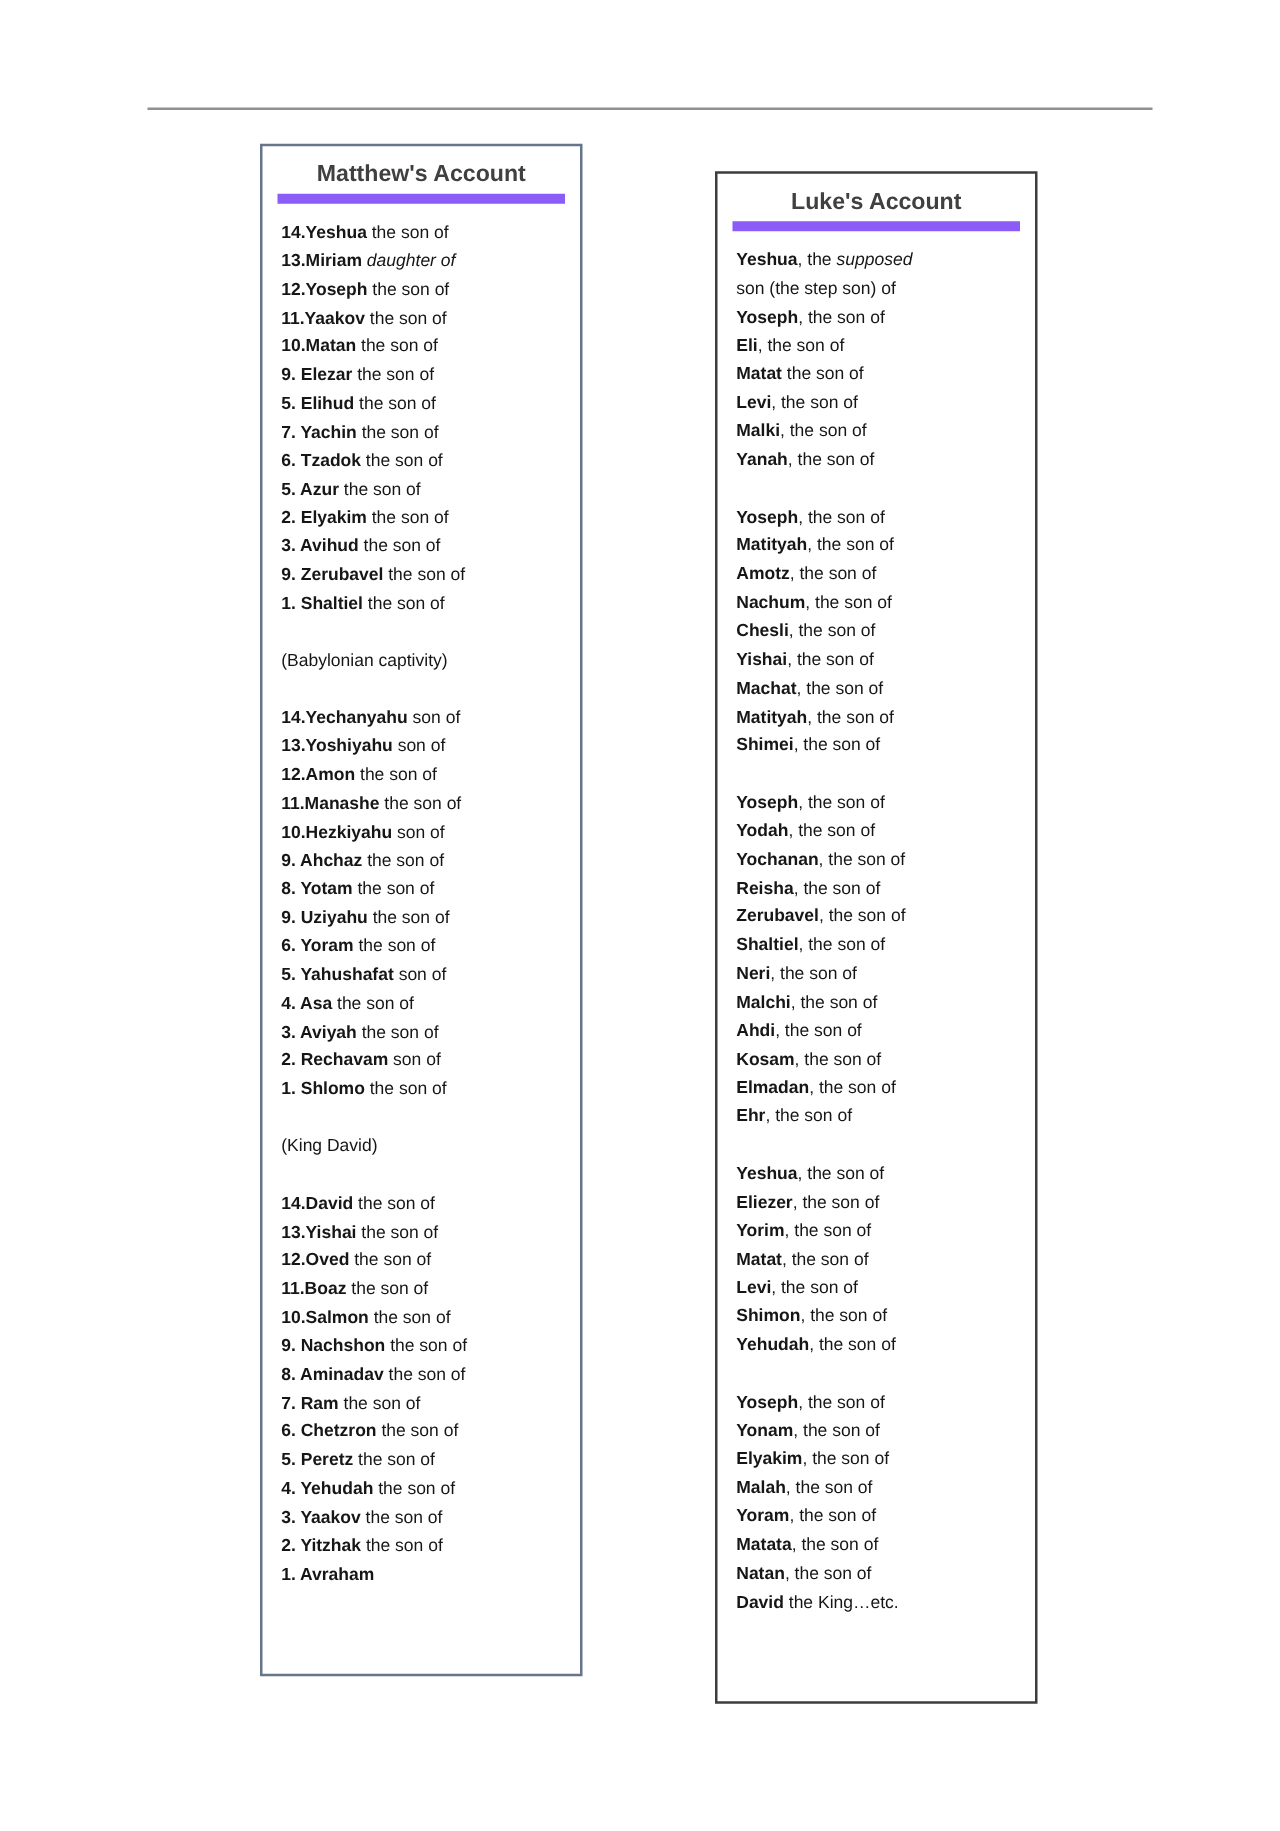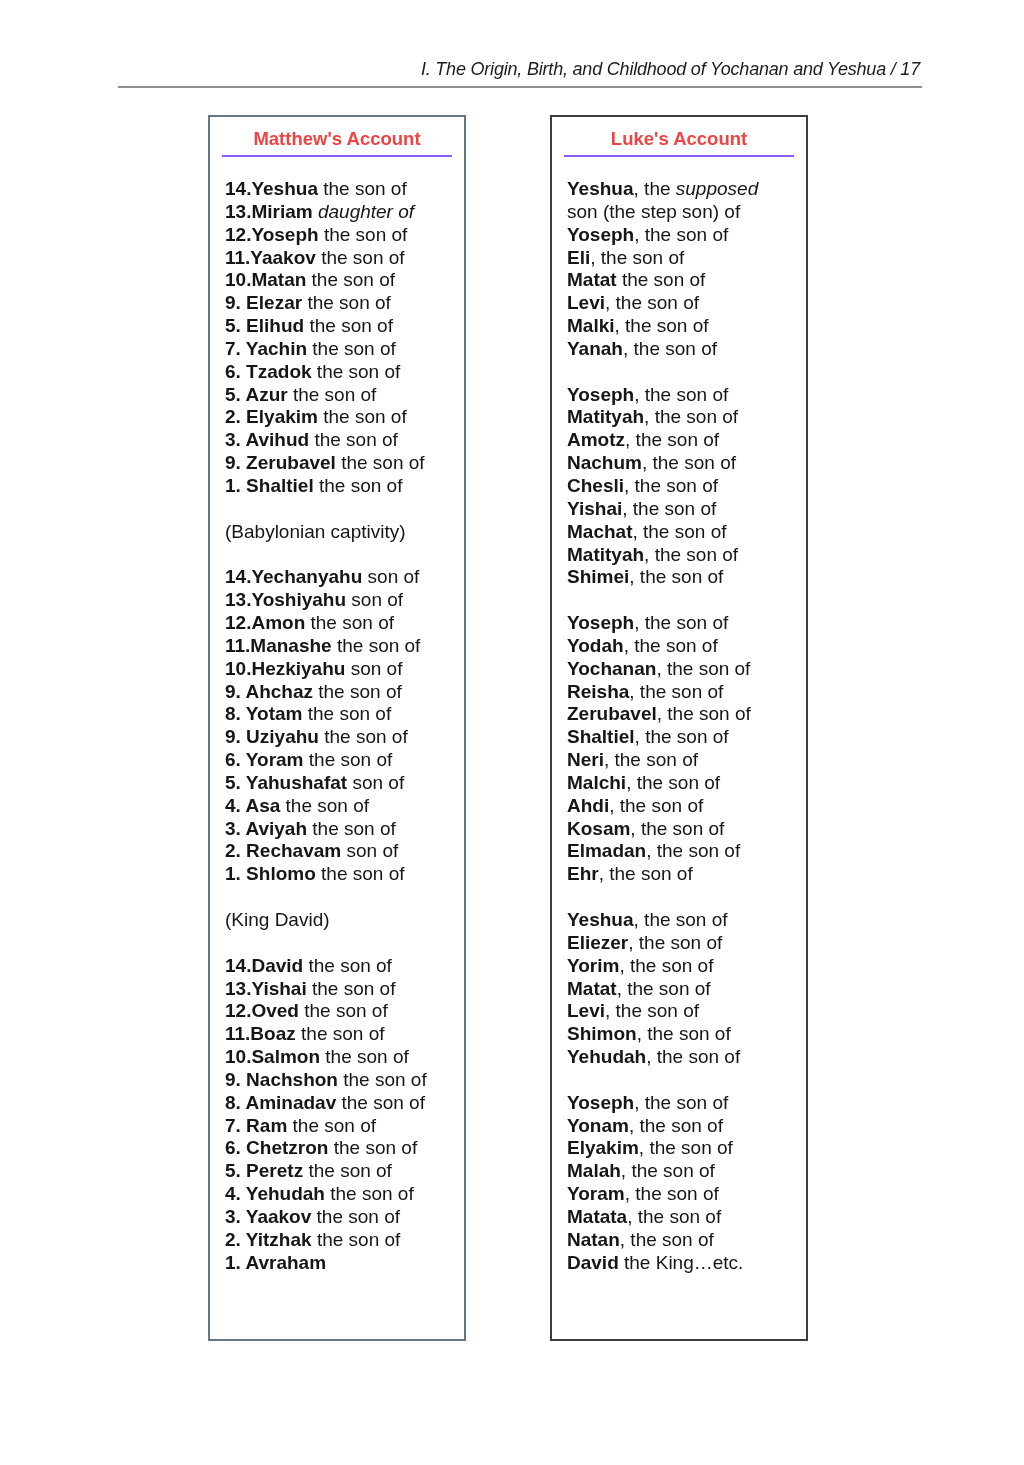--- a/index.html
+++ b/index.html
@@ -31,47 +31,46 @@
   }
   .account-box {
     position: absolute;
     top: 115px;
     width: 254px;
     height: 1222px;
     background: #ffffff;
     box-sizing: content-box;
   }
   .box-matthew { left: 208px; border: 2px solid #66748c; }
-  .box-luke   { left: 550px; border: 2px solid #3d3d3d; }
+  .box-luke   { left: 572px; border: 2px solid #3d3d3d; margin-top: 22px; }
   .box-title {
     margin: 11px 12px 0 12px;
     text-align: center;
     font-weight: bold;
     font-size: 18.5px;
-    color: #ef4444;
+    color: #404040;
     padding-bottom: 5px;
-    border-bottom: 2px solid #8b5cf6;
+    border-bottom: 8px solid #8b5cf6;
   }
   .lines {
-    padding: 21px 2px 0 15px;
-    font-size: 19px;
+    padding: 11px 2px 0 15px;
+    font-size: 14px;
     line-height: 22.85px;
     color: #161616;
     white-space: nowrap;
   }
   .line { height: 22.85px; }
   .bold { font-weight: bold; }
   .italic { font-style: italic; text-align: center; }
 </style>
 </head>
 <body>
 
 <div class="page">
 
-  <div class="header-title">I. The Origin, Birth, and Childhood of Yochanan and Yeshua / 17</div>
 
   <div class="header-rule"></div>
 
   <div class="account-box box-matthew">
     <div class="box-title">Matthew's Account</div>
     <div class="lines">
         <div class="line"><span class="bold">14.Yeshua</span><span> the son of</span></div>
         <div class="line"><span class="bold">13.Miriam</span><span class="italic"> daughter of</span></div>
         <div class="line"><span class="bold">12.Yoseph</span><span> the son of</span></div>
         <div class="line"><span class="bold">11.Yaakov</span><span> the son of</span></div>

